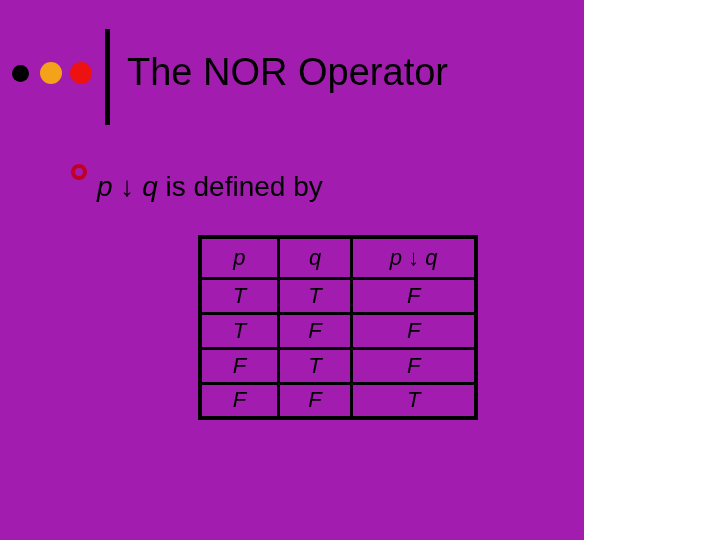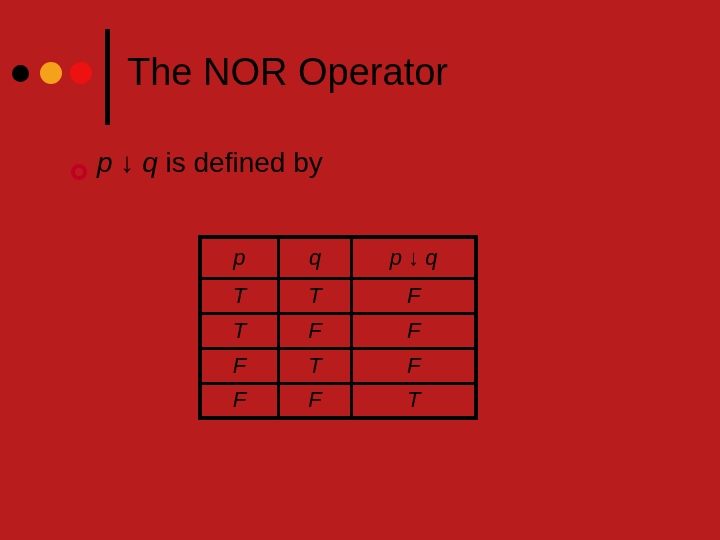--- a/index.html
+++ b/index.html
@@ -4,22 +4,22 @@
 <style>
   html, body { margin: 0; padding: 0; }
   body {
     width: 720px; height: 540px;
     background: #ffffff;
     font-family: "Liberation Sans", sans-serif;
     color: #000000;
   }
   .slide {
     position: relative;
-    width: 720px; height: 540px;
-    background: #b91c1c;
+    width: 584px; height: 540px;
+    background: #a21caf;
     overflow: hidden;
   }
   
   .dot { position: absolute; border-radius: 50%; display: block; }
   .dot-black  { left: 12px; top: 65px; width: 17px; height: 17px; }
   .dot-orange { left: 40px; top: 62px; width: 22px; height: 22px; }
   .dot-red    { left: 70px; top: 62px; width: 22px; height: 22px; }
   .vline { position: absolute; left: 105px; top: 29px; width: 5px; height: 96px; background: #000; }
   
   .title {
@@ -28,21 +28,21 @@
     white-space: nowrap;
   }
   
   .bullet-ring {
     position: absolute; left: 71px; top: 164px;
     width: 16px; height: 16px; box-sizing: border-box;
     border: 4px solid #C00023; border-radius: 50%;
     background: transparent;
   }
   .bullet-text {
-    position: absolute; left: 97px; top: 148px;
+    position: absolute; left: 97px; top: 172px;
     font-size: 28px; line-height: 1.1; white-space: nowrap;
   }
   .var { font-style: italic; }
   .upright { font-style: normal; }
   
   .truth-table {
     position: absolute; left: 198px; top: 235px;
     border-collapse: collapse; table-layout: fixed;
     width: 280px;
     border: 4px solid #000;

